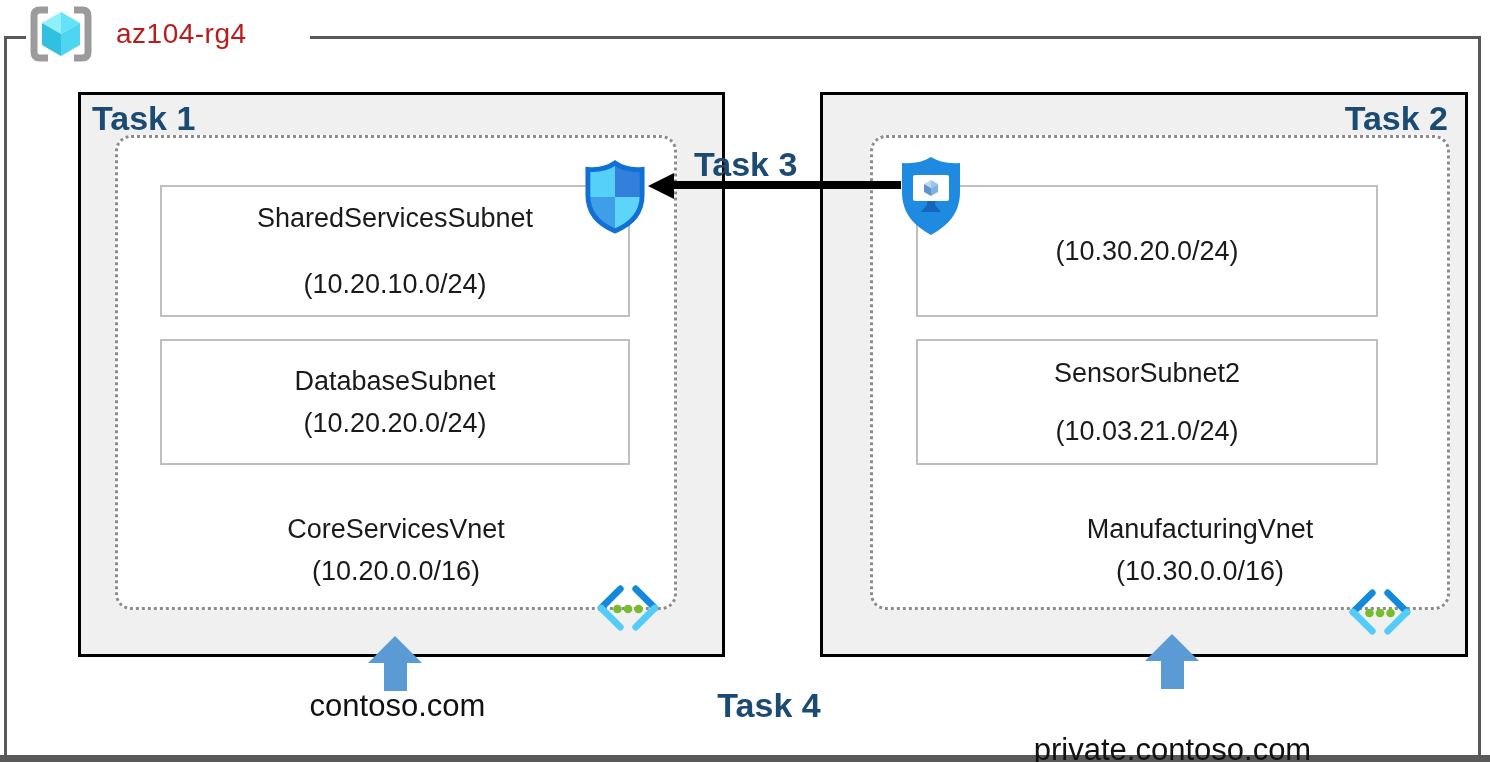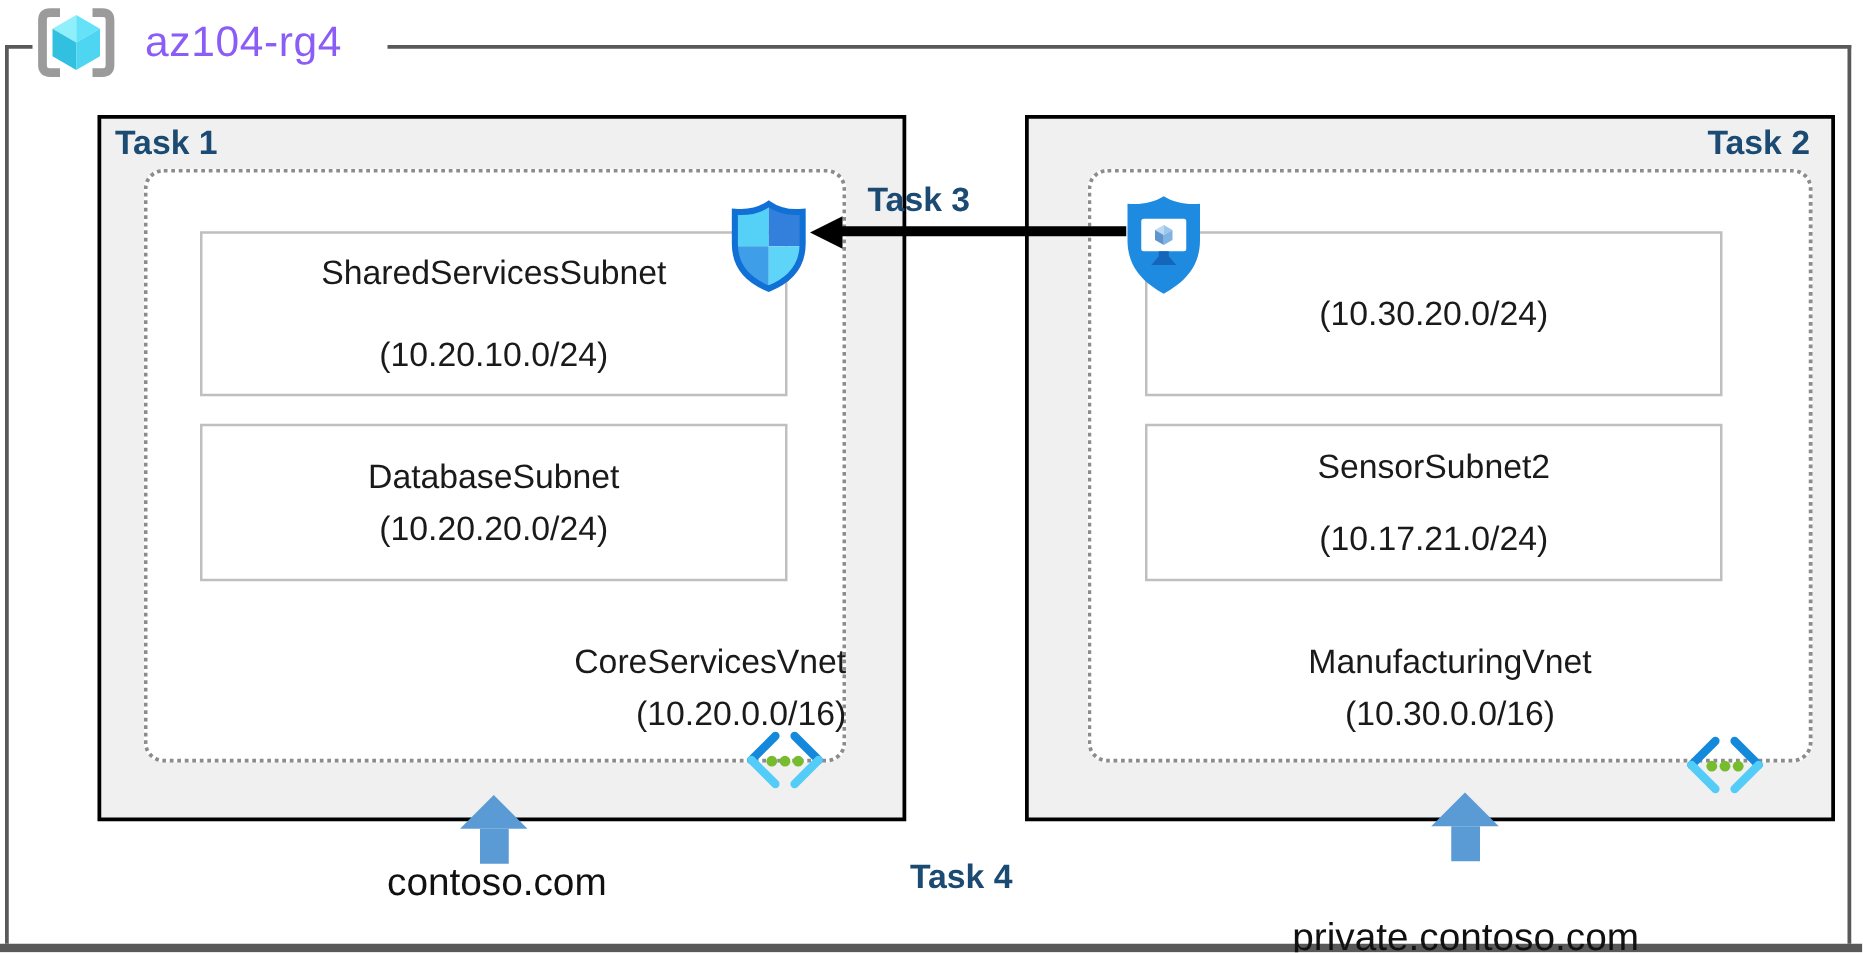--- a/index.html
+++ b/index.html
@@ -5,28 +5,28 @@
   html,body{margin:0;padding:0;background:#fff;}
   body{font-family:"Liberation Sans",sans-serif;}
   #canvas{position:relative;width:1490px;height:762px;background:#fff;overflow:hidden;}
 
   
   .frame{position:absolute;left:4px;top:36px;width:1477px;height:719px;
          border:3px solid #595959;border-bottom:none;box-sizing:border-box;}
   .bottom-bar{position:absolute;left:0;top:755px;width:1490px;height:7px;background:#595959;}
   .rg-header{position:absolute;left:26px;top:0;width:284px;height:68px;background:#fff;
              display:flex;align-items:center;gap:20px;z-index:4;}
-  .rg-label{font-size:34px;color:#8b5cf6;letter-spacing:0.5px;}
+  .rg-label{font-size:28px;color:#b91c1c;letter-spacing:0.5px;}
 
   
   .task-box{position:absolute;top:92px;width:647px;height:565px;background:#f0f0f0;
             border:3px solid #000;box-sizing:border-box;}
   .task-box.left{left:78px;}
   .task-box.right{left:820px;width:648px;}
-  .task-label{position:absolute;font-size:27px;font-weight:bold;color:#1b4a72;z-index:3;}
+  .task-label{position:absolute;font-size:34px;font-weight:bold;color:#1b4a72;z-index:3;}
 
   .dashed-box{position:absolute;top:135px;height:475px;background:#fff;
               border:3px dotted #8c8c8c;border-radius:16px;box-sizing:border-box;z-index:1;}
   .dashed-box.left{left:115px;width:562px;}
   .dashed-box.right{left:870px;width:580px;}
 
   .subnet-box{position:absolute;background:#fff;border:2px solid #bfbfbf;box-sizing:border-box;
               display:flex;flex-direction:column;align-items:center;justify-content:center;z-index:2;}
   .subnet-box div{font-size:27px;line-height:42px;color:#1a1a1a;text-align:center;}
 
@@ -74,37 +74,37 @@
   <div class="dashed-box left"></div>
 
   <div class="subnet-box" style="left:160px;top:185px;width:470px;height:132px;gap:24px;">
     <div>SharedServicesSubnet</div>
     <div>(10.20.10.0/24)</div>
   </div>
   <div class="subnet-box" style="left:160px;top:339px;width:470px;height:126px;">
     <div>DatabaseSubnet</div>
     <div>(10.20.20.0/24)</div>
   </div>
-  <div class="vnet-label" style="left:115px;top:508px;width:562px;text-align:right;">
+  <div class="vnet-label" style="left:115px;top:508px;width:562px;">
     <div>CoreServicesVnet</div>
     <div>(10.20.0.0/16)</div>
   </div>
 
   <div class="task-box right"></div>
   <div class="task-label" style="left:1316px;top:99px;width:132px;text-align:right;">Task 2</div>
   <div class="dashed-box right"></div>
 
   <div class="subnet-box" style="left:916px;top:185px;width:462px;height:132px;">
     <div>(10.30.20.0/24)</div>
   </div>
   <div class="subnet-box" style="left:916px;top:339px;width:462px;height:126px;gap:16px;">
     <div>SensorSubnet2</div>
-    <div>(10.17.21.0/24)</div>
+    <div>(10.03.21.0/24)</div>
   </div>
-  <div class="vnet-label" style="left:870px;top:508px;width:580px;">
+  <div class="vnet-label" style="left:870px;top:508px;width:580px;padding-left:40px;">
     <div>ManufacturingVnet</div>
     <div>(10.30.0.0/16)</div>
   </div>
 
   <div class="task-label" style="left:694px;top:145px;width:150px;">Task 3</div>
   <div class="t3-line"></div>
   <div class="t3-head"></div>
 
   <svg class="icon" style="left:584px;top:159px;" width="62" height="76" viewBox="0 0 64 78">
     <defs>

